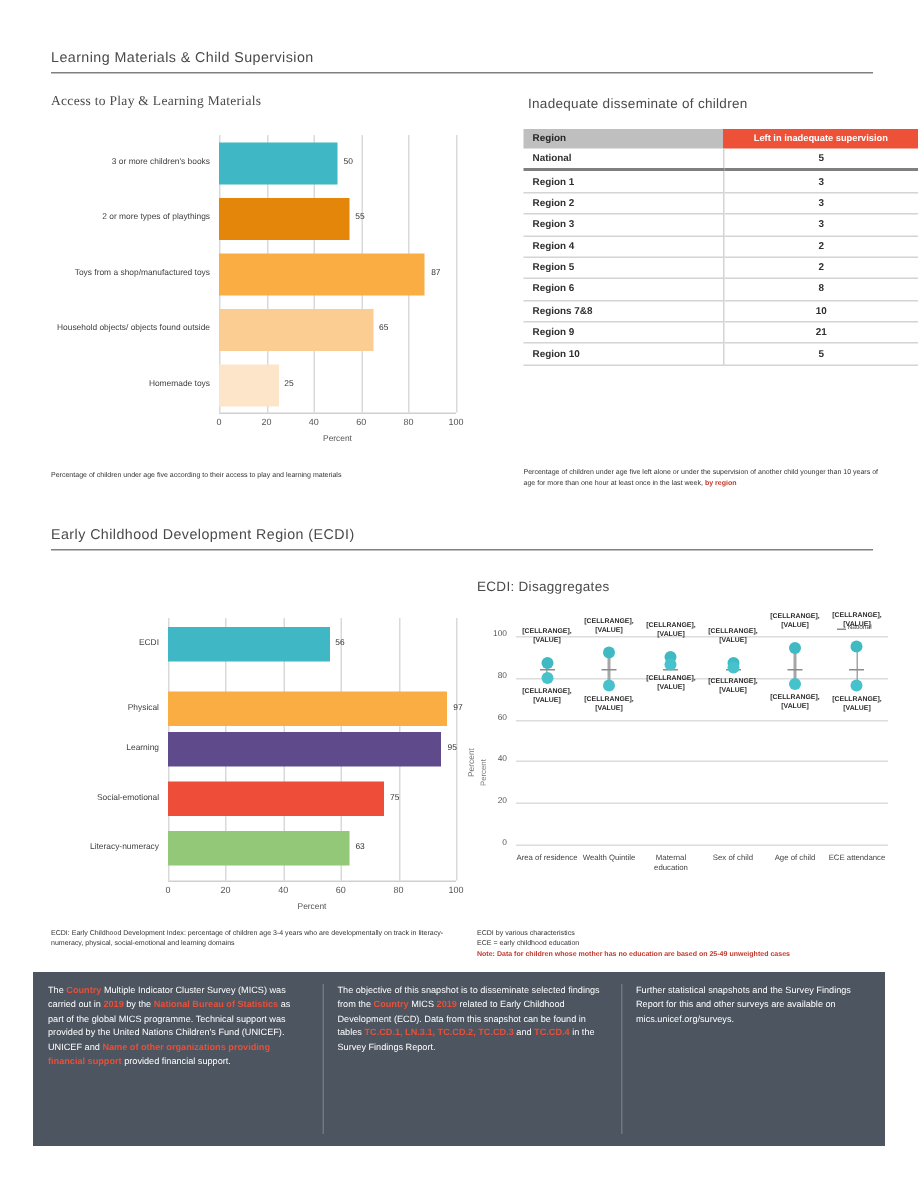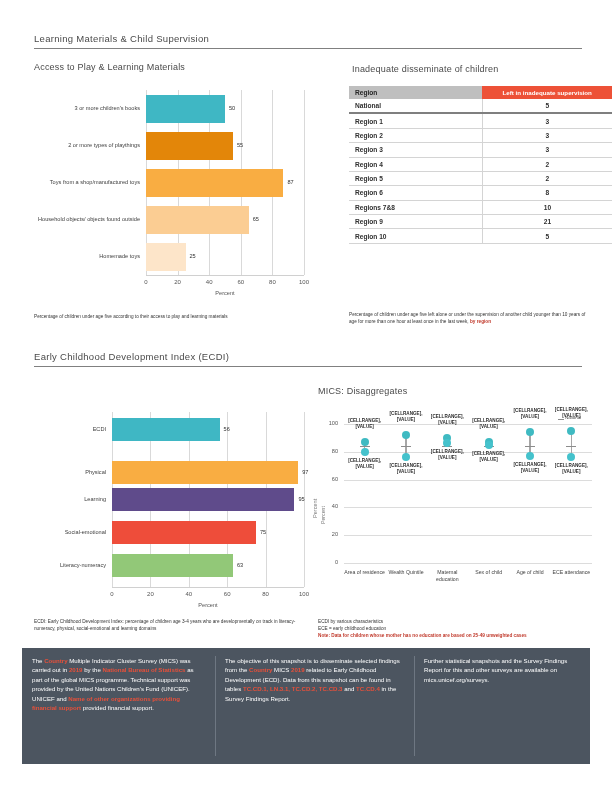--- a/index.html
+++ b/index.html
@@ -57,21 +57,21 @@
   .fdiv{position:absolute;width:1px;background:#6e7782;}
 </style>
 </head>
 <body>
 
 <div class="page">
 
   <div class="sec-title" style="left:34px;top:33px;">Learning Materials &amp; Child Supervision</div>
   <div class="sec-rule" style="left:34px;top:48px;width:548px;"></div>
 
-  <div class="sub-title" style="left:34px;top:62px;">Access to Play &amp; Learning Materials</div>
+  <div class="sub-title" style="left:34px;top:62px;font-family:Liberation Serif, serif;">Access to Play &amp; Learning Materials</div>
   <div class="sub-title2" style="left:352px;top:64px;">Inadequate disseminate of children</div>
 
   <div class="hchart" id="chart-play" style="left:34px;top:88px;width:280px;height:215px;">
       <div class="hc-grid" style="left: 112px; top: 2px; height: 185px;"></div>
       <div class="hc-grid" style="left: 143.6px; top: 2px; height: 185px;"></div>
       <div class="hc-grid" style="left: 175.2px; top: 2px; height: 185px;"></div>
       <div class="hc-grid" style="left: 206.8px; top: 2px; height: 185px;"></div>
       <div class="hc-grid" style="left: 238.4px; top: 2px; height: 185px;"></div>
       <div class="hc-grid" style="left: 270px; top: 2px; height: 185px;"></div>
       <div class="hc-bar" style="left: 112px; top: 6.5px; width: 79px; height: 28px; background: rgb(63, 183, 196);"></div>
@@ -146,24 +146,24 @@
         <tr>
           <td class="c-region">Region 10</td>
           <td class="c-value">5</td>
         </tr>
       </tbody>
     </table>
 
   <div class="note" style="left:34px;top:313px;width:268px;">Percentage of children under age five according to their access to play and learning materials</div>
   <div class="note" style="left:349px;top:311px;width:240px;"><span>Percentage of children under age five left alone or under the supervision of another child younger than 10 years of age for more than one hour at least once in the last week,</span> <span class="red">by region</span></div>
 
-  <div class="sec-title" style="left:34px;top:351px;">Early Childhood Development Index (ECDI)</div>
+  <div class="sec-title" style="left:34px;top:351px;">Early Childhood Development Region (ECDI)</div>
   <div class="sec-rule" style="left:34px;top:366px;width:548px;"></div>
 
-  <div class="sub-title2" style="left:318px;top:386px;font-size:9px;">MICS: Disaggregates</div>
+  <div class="sub-title2" style="left:318px;top:386px;font-size:9px;">ECDI: Disaggregates</div>
 
   <div class="hchart" id="chart-ecdi" style="left:34px;top:410px;width:280px;height:205px;">
       <div class="hc-grid" style="left: 78px; top: 2px; height: 175px;"></div>
       <div class="hc-grid" style="left: 116.4px; top: 2px; height: 175px;"></div>
       <div class="hc-grid" style="left: 154.8px; top: 2px; height: 175px;"></div>
       <div class="hc-grid" style="left: 193.2px; top: 2px; height: 175px;"></div>
       <div class="hc-grid" style="left: 231.6px; top: 2px; height: 175px;"></div>
       <div class="hc-grid" style="left: 270px; top: 2px; height: 175px;"></div>
       <div class="hc-bar" style="left: 78px; top: 8px; width: 107.52px; height: 23px; background: rgb(63, 183, 196);"></div>
       <div class="hc-cat" style="left: 0px; width: 72px; top: 12.5px; height: 14px; display: flex; align-items: center; justify-content: flex-end;">ECDI</div>

